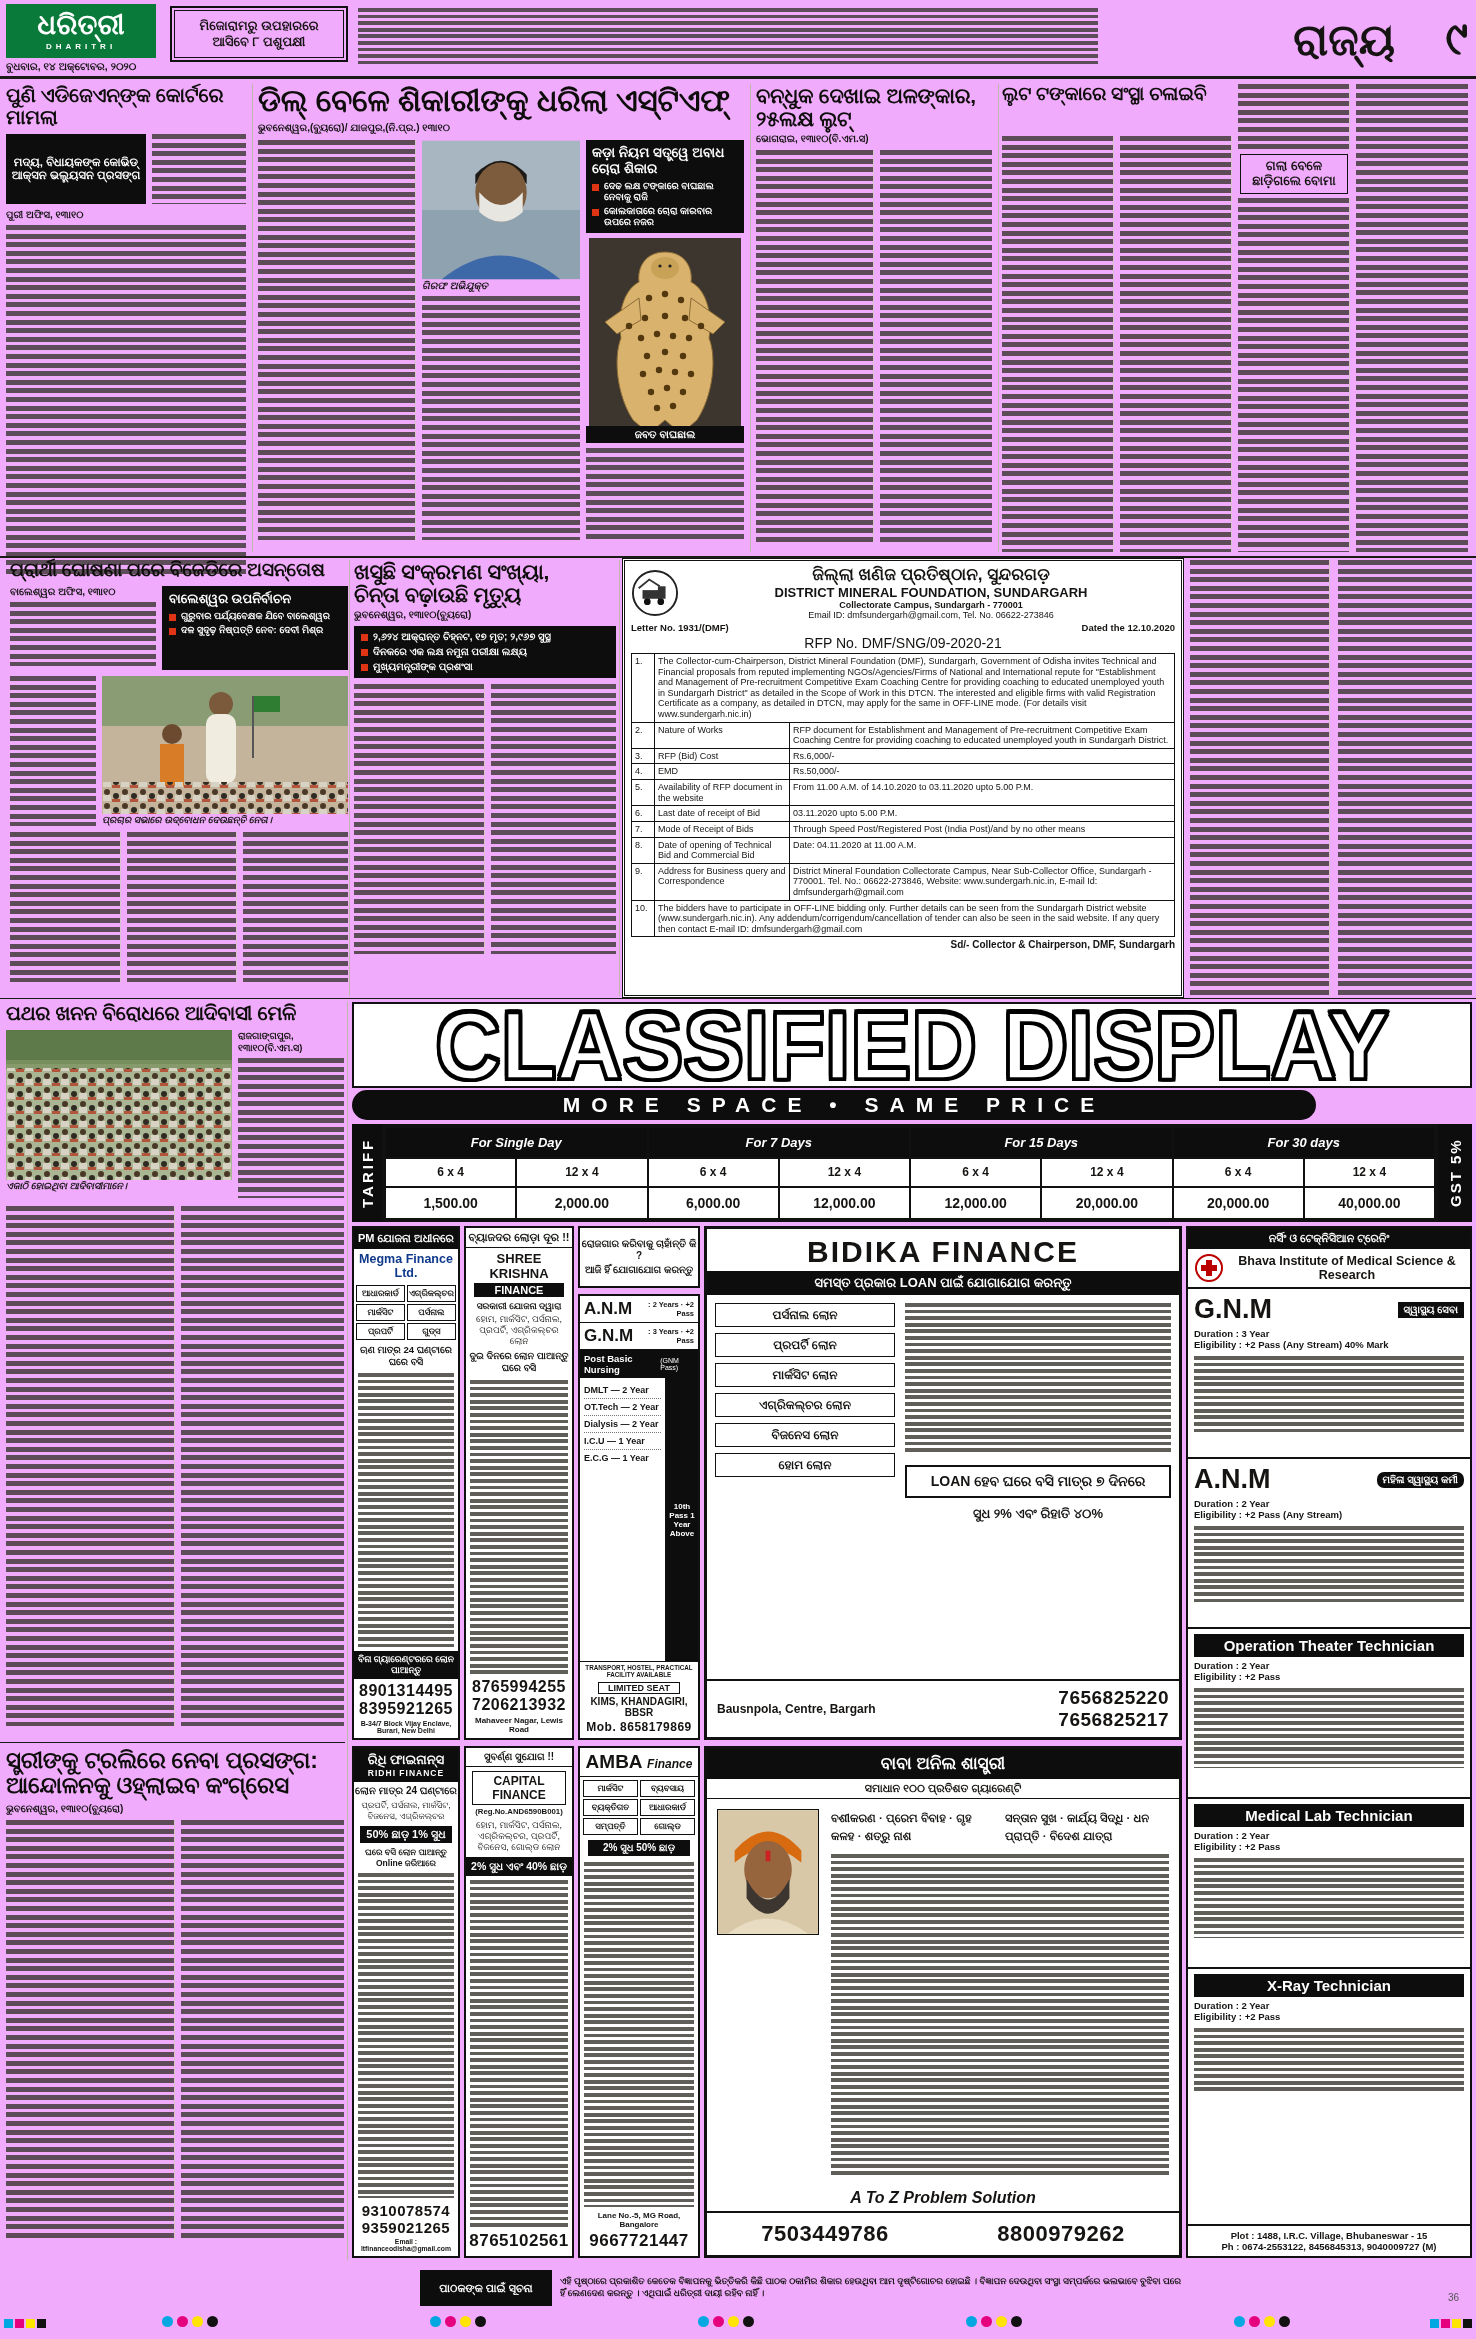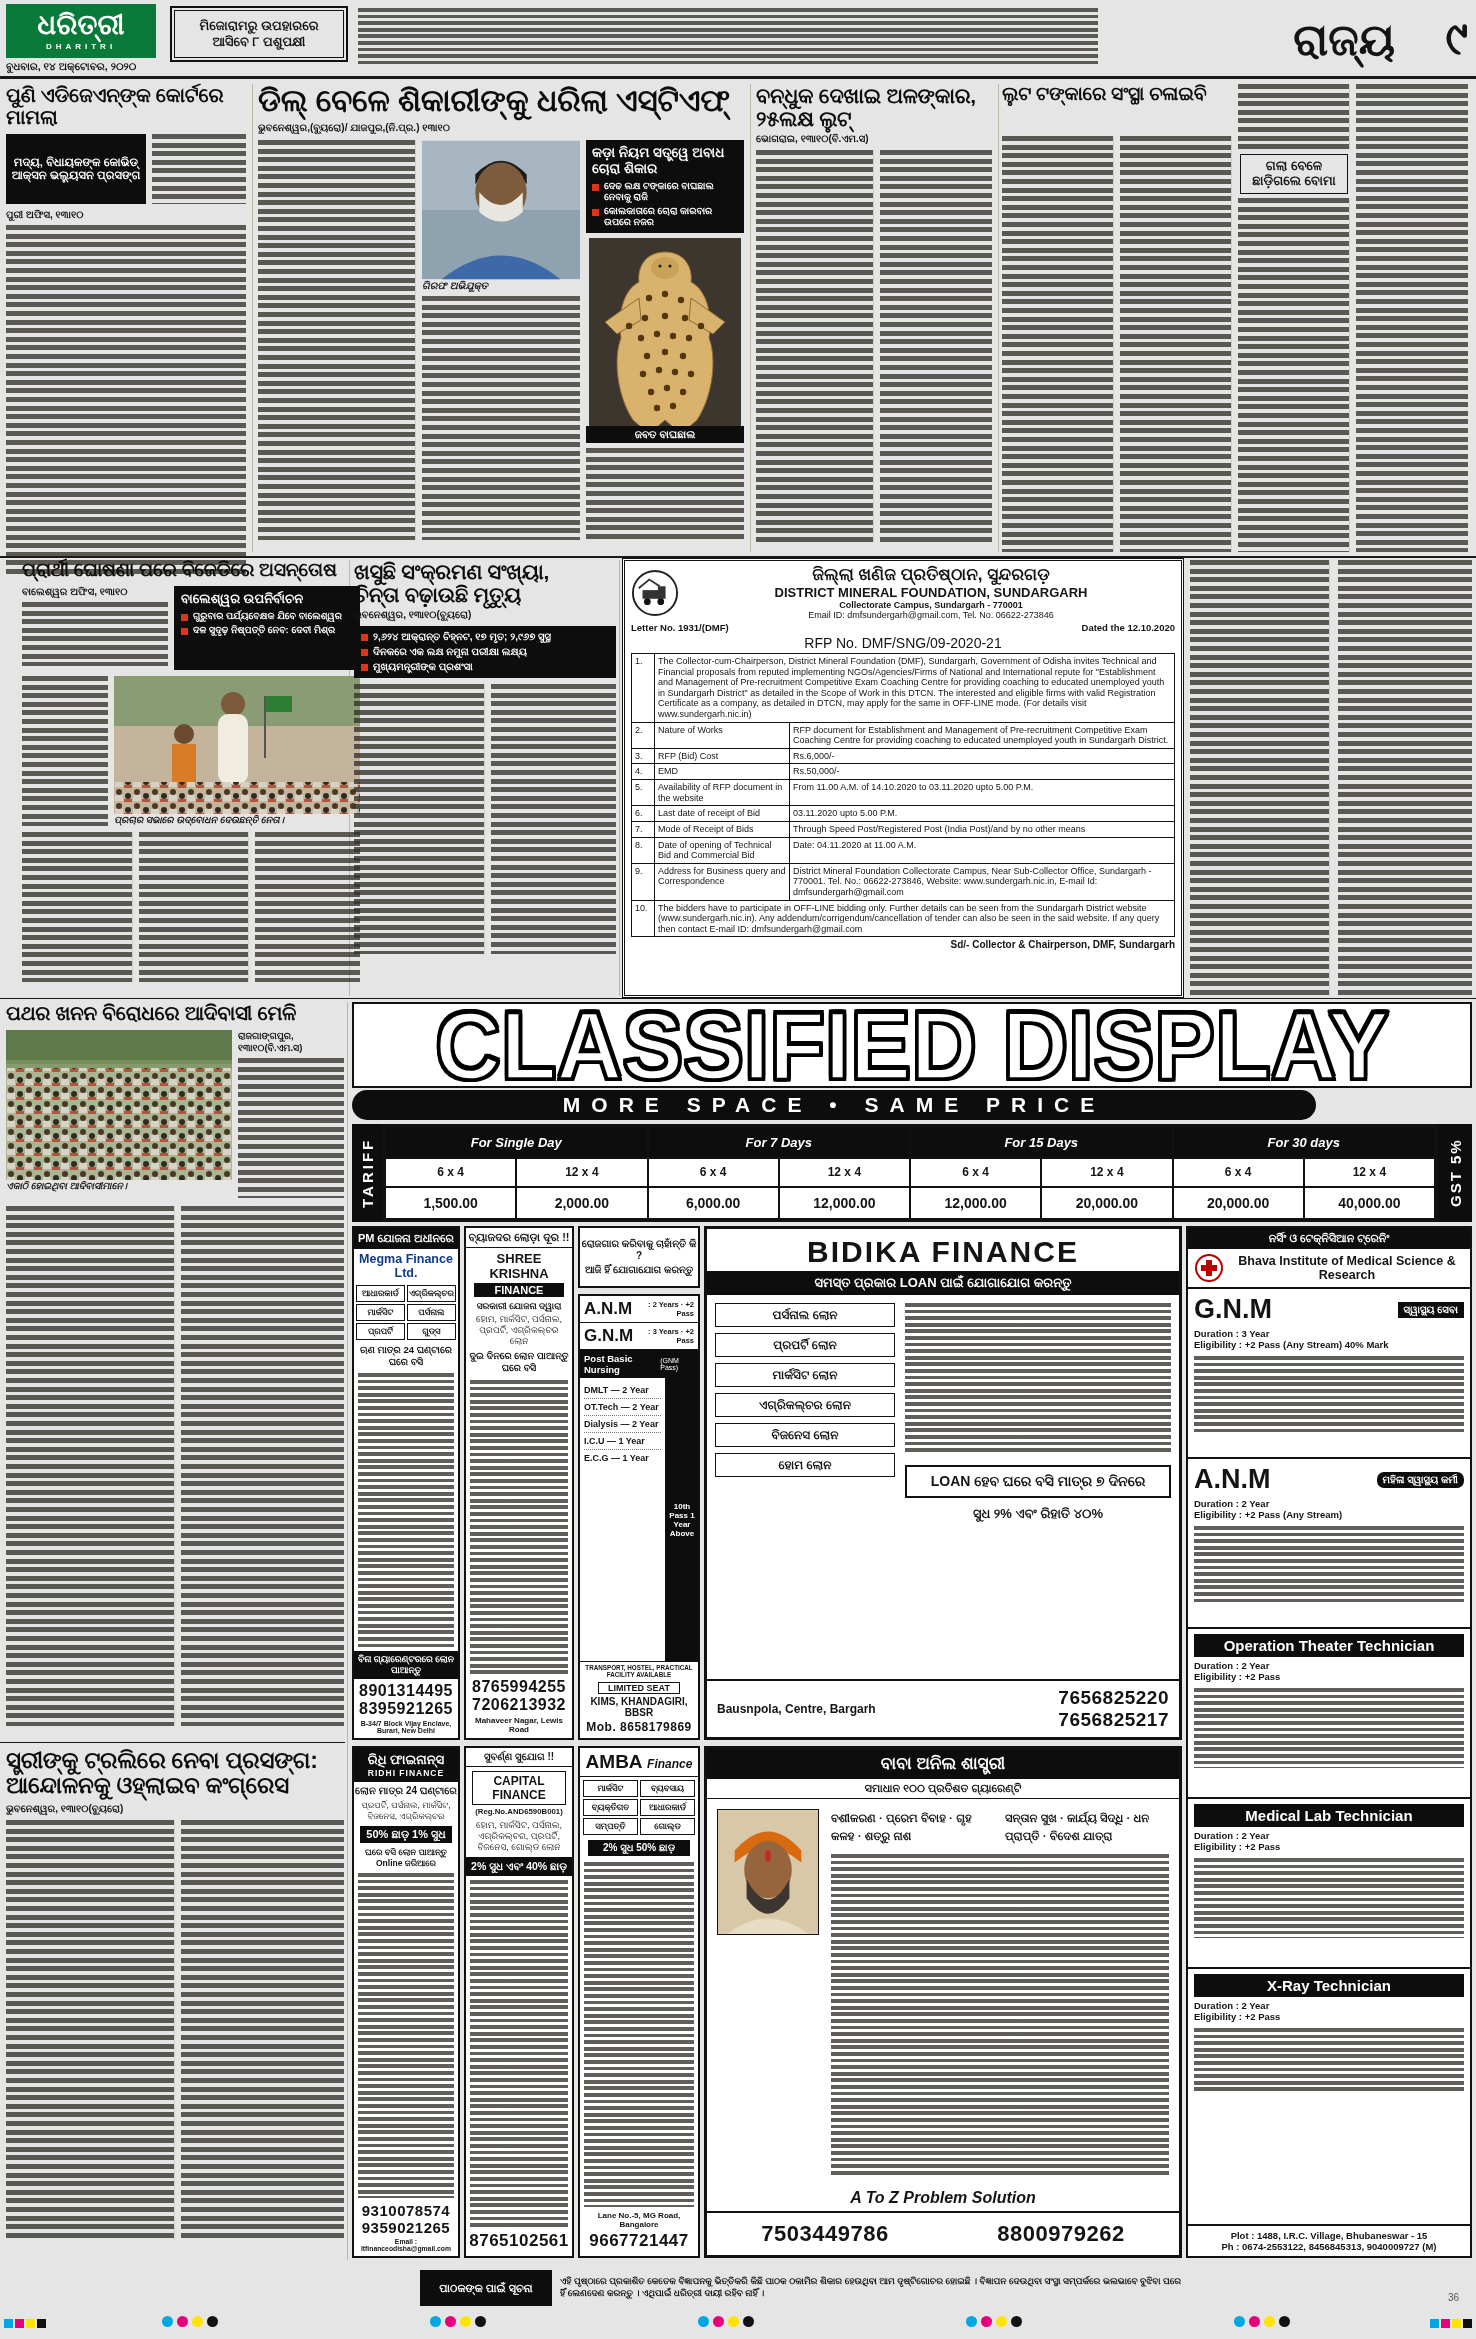--- a/index.html
+++ b/index.html
@@ -1,16 +1,16 @@
 <!DOCTYPE html>
 <html><head>
 <meta charset="utf-8">
 <style>
   html,body{margin:0;padding:0;background:#888;}
-  .page{position:relative;width:1476px;height:2339px;background:#e5e5e5;overflow:hidden;
+  .page{position:relative;width:1476px;height:2339px;background:#f0abfc;overflow:hidden;
         font-family:"Liberation Sans",sans-serif;color:#161412;}
   .ab{position:absolute;}
   .hl{font-weight:700;line-height:1.1;color:#0e0d0b;letter-spacing:-.3px;}
   .by{font-size:10px;font-weight:700;}
   .cap{font-size:10px;font-weight:700;font-style:italic;}
   .kbox{background:#0d0d0d;color:#fff;}
   .fx{background-image:repeating-linear-gradient(#34312b 0 5px,transparent 5px 8.6px);opacity:.78;}
   .fx-s{background-image:repeating-linear-gradient(#34312b 0 3.8px,transparent 3.8px 6.6px);opacity:.78;}
   .vr{position:absolute;width:1px;background:#beb8aa;}
   .hr{position:absolute;background:#1c1a17;}
@@ -174,21 +174,21 @@
           <div class="fx" style="flex:1;"></div>
         </div>
     </div>
   </div>
 
   <div class="hr" style="left:0;top:556px;width:1476px;height:2px;"></div>
 
   <div class="vr" style="left:349px;top:560px;height:436px;"></div>
   <div class="vr" style="left:619px;top:560px;height:436px;"></div>
 
-  <div class="ab" style="left:22px;top:560px;width:338px;height:436px;">
+  <div class="ab" style="left:10px;top:560px;width:338px;height:436px;">
     <div class="hl" style="font-size:19px;white-space:nowrap;">ପ୍ରାର୍ଥୀ ଘୋଷଣା ପରେ ବିଜେଡିରେ ଅସନ୍ତୋଷ</div>
     <div style="display:flex;gap:6px;margin-top:5px;height:84px;">
       <div style="width:146px;">
         <div class="by">ବାଲେଶ୍ୱର ଅଫିସ, ୧୩ା୧୦</div>
         <div class="fx" style="height:64px;margin-top:4px;"></div>
       </div>
       <div class="kbox" style="flex:1;padding:5px 7px;">
         <div style="font-size:13px;font-weight:800;">ବାଲେଶ୍ୱର ଉପନିର୍ବାଚନ</div>
         <div style="display:flex;font-size:9.5px;font-weight:700;margin-top:4px;line-height:1.15;">
             <span class="redsq"></span>

